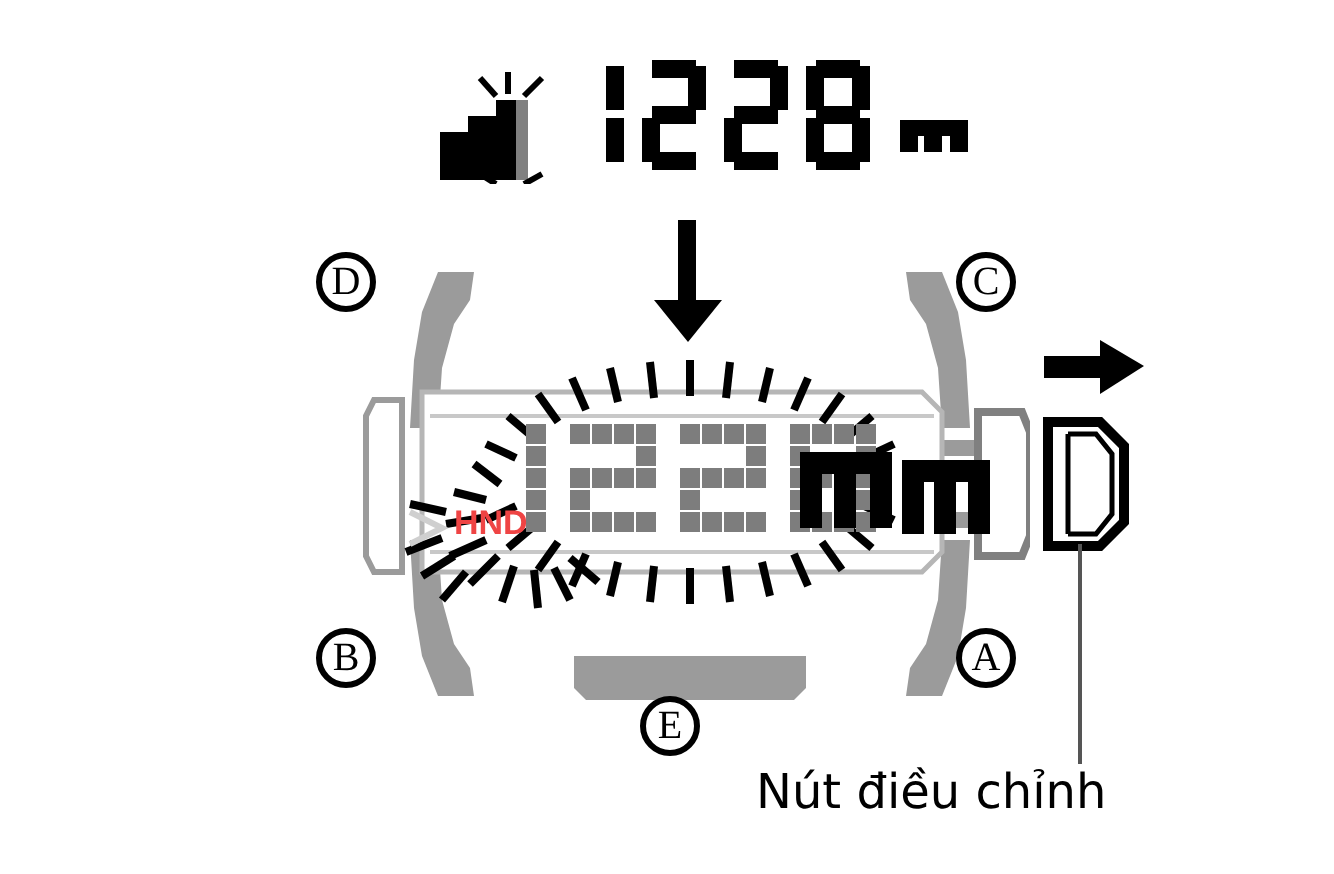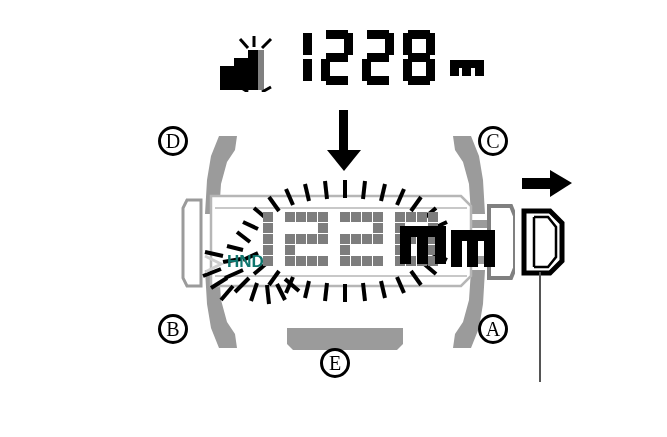--- a/index.html
+++ b/index.html
@@ -314,21 +314,21 @@
       <svg width="48" height="42" viewBox="0 0 48 42">
         <rect x="0" y="0" width="46" height="11" fill="#000"></rect>
         <rect x="0" y="11" width="11" height="27" fill="#000"></rect>
         <rect x="17" y="11" width="11" height="27" fill="#000"></rect>
         <rect x="35" y="11" width="11" height="27" fill="#000"></rect>
       </svg>
     </div>
 
     
     <div style="position:absolute; left:52px; top:124px; font-family:'Liberation Sans',sans-serif;
-                font-size:17px; font-weight:bold; color:#0f766e; letter-spacing:0px;">HND</div>
+                font-size:17px; font-weight:bold; color:#ef4444; letter-spacing:0px;">HND</div>
 
     
     
     
   </div>
 
   <div class="badge badge-D">D</div>
   <div class="badge badge-C">C</div>
   <div class="badge badge-B">B</div>
   <div class="badge badge-A">A</div>
@@ -343,14 +343,15 @@
       </g>
 
       <path d="M4 46 L30 46 L42 58 L42 96 L30 108 L4 108 Z" fill="#ffffff" stroke="#000" stroke-width="5"></path>
       <path d="M14 52 L28 52 L36 62 L36 92 L28 102 L14 102" fill="none" stroke="#000" stroke-width="2.5"></path>
       <line x1="14" y1="52" x2="14" y2="102" stroke="#000" stroke-width="2.5"></line>
     </svg>
   </div>
 
   <div class="leader-line"></div>
 
+  <div class="caption">Nút điều chỉnh</div>
 
 </div>
 
 </body></html>

